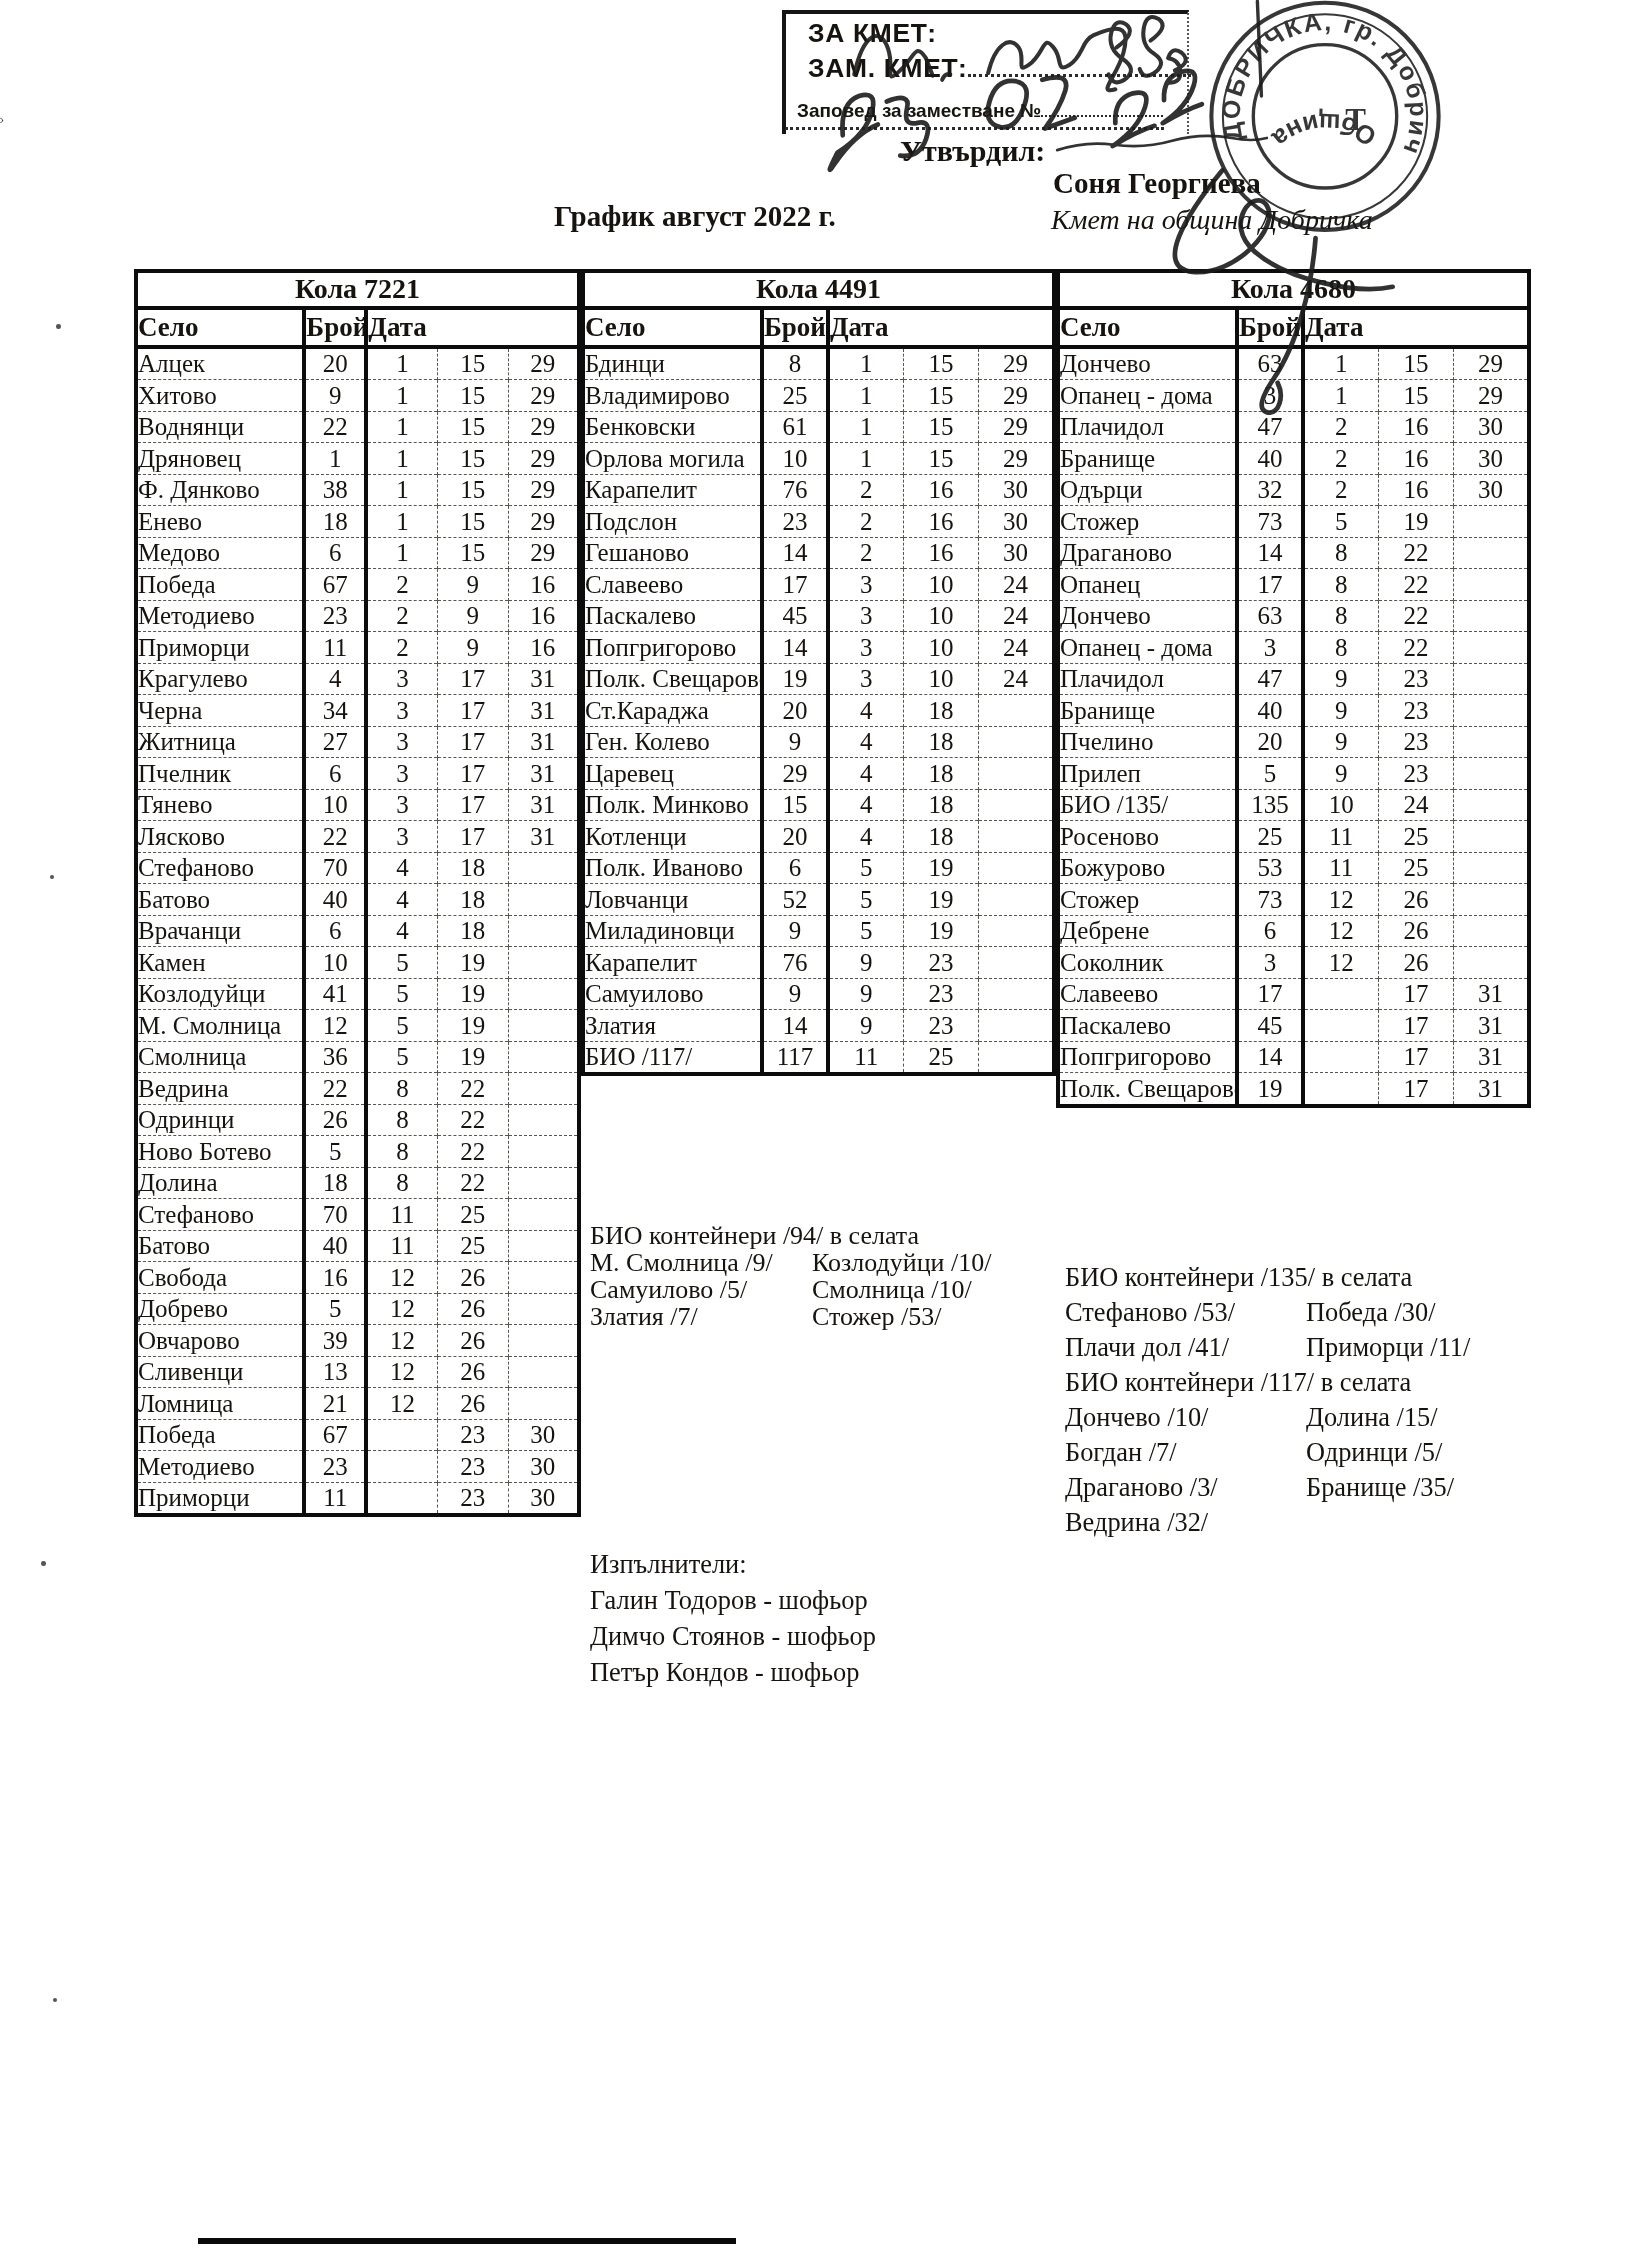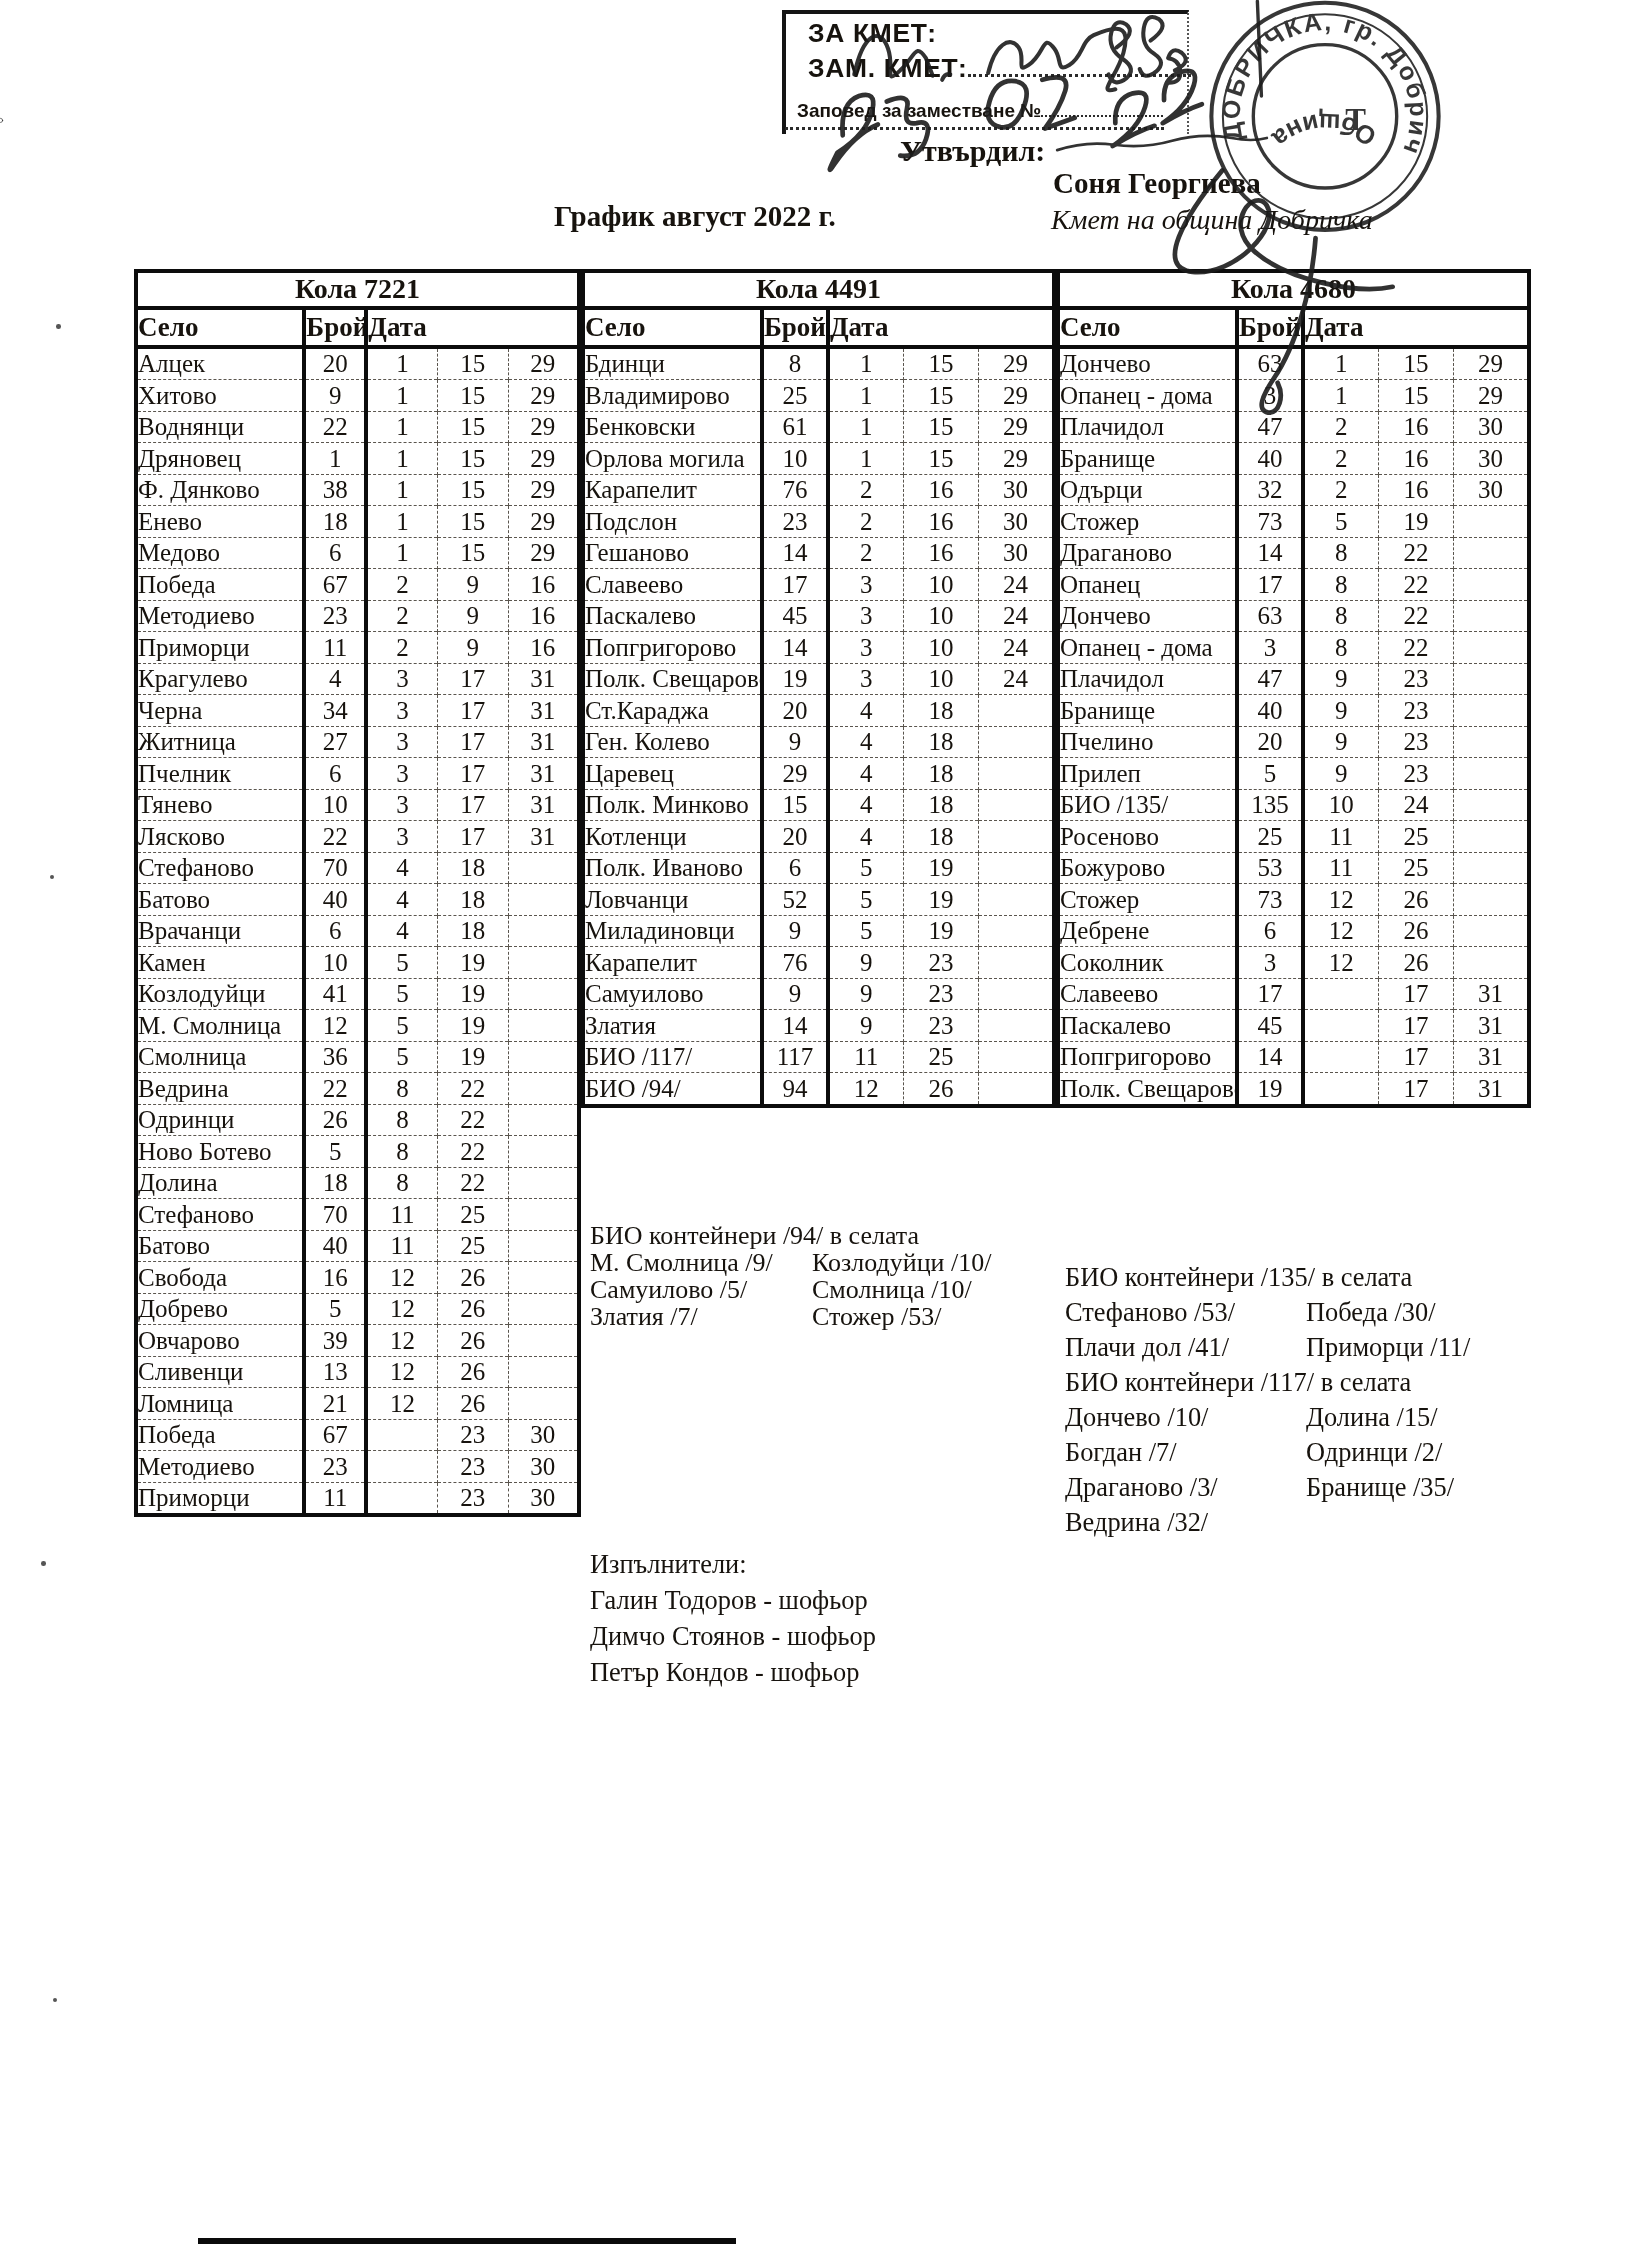--- a/index.html
+++ b/index.html
@@ -520,27 +520,20 @@
           <td class="c-d2">23</td>
           <td class="c-d3"></td>
         </tr>
         <tr class="data-row">
           <td class="c-name">БИО /117/</td>
           <td class="c-broy">117</td>
           <td class="c-d1">11</td>
           <td class="c-d2">25</td>
           <td class="c-d3"></td>
         </tr>
-        <tr class="data-row">
-          <td class="c-name">БИО /94/</td>
-          <td class="c-broy">94</td>
-          <td class="c-d1">12</td>
-          <td class="c-d2">26</td>
-          <td class="c-d3"></td>
-        </tr>
       </tbody>
     </table>
   <table class="tbl" id="tbl2" style="left:922px;width:475px">
       <colgroup>
         <col style="width: 38%;">
         <col style="width: 14%;">
         <col style="width: 16%;">
         <col style="width: 16%;">
         <col style="width: 16%;">
       </colgroup>
@@ -750,21 +743,21 @@
       <span>Плачи дол /41/</span>
       <span>Приморци /11/</span>
     </div>
     <div>БИО контейнери /117/ в селата</div>
     <div class="nrow">
       <span>Дончево /10/</span>
       <span>Долина /15/</span>
     </div>
     <div class="nrow">
       <span>Богдан /7/</span>
-      <span>Одринци /2/</span>
+      <span>Одринци /5/</span>
     </div>
     <div class="nrow">
       <span>Драганово /3/</span>
       <span>Бранище /35/</span>
     </div>
     <div class="nrow">
       <span>Ведрина /32/</span>
       <span></span>
     </div>
   </div>

